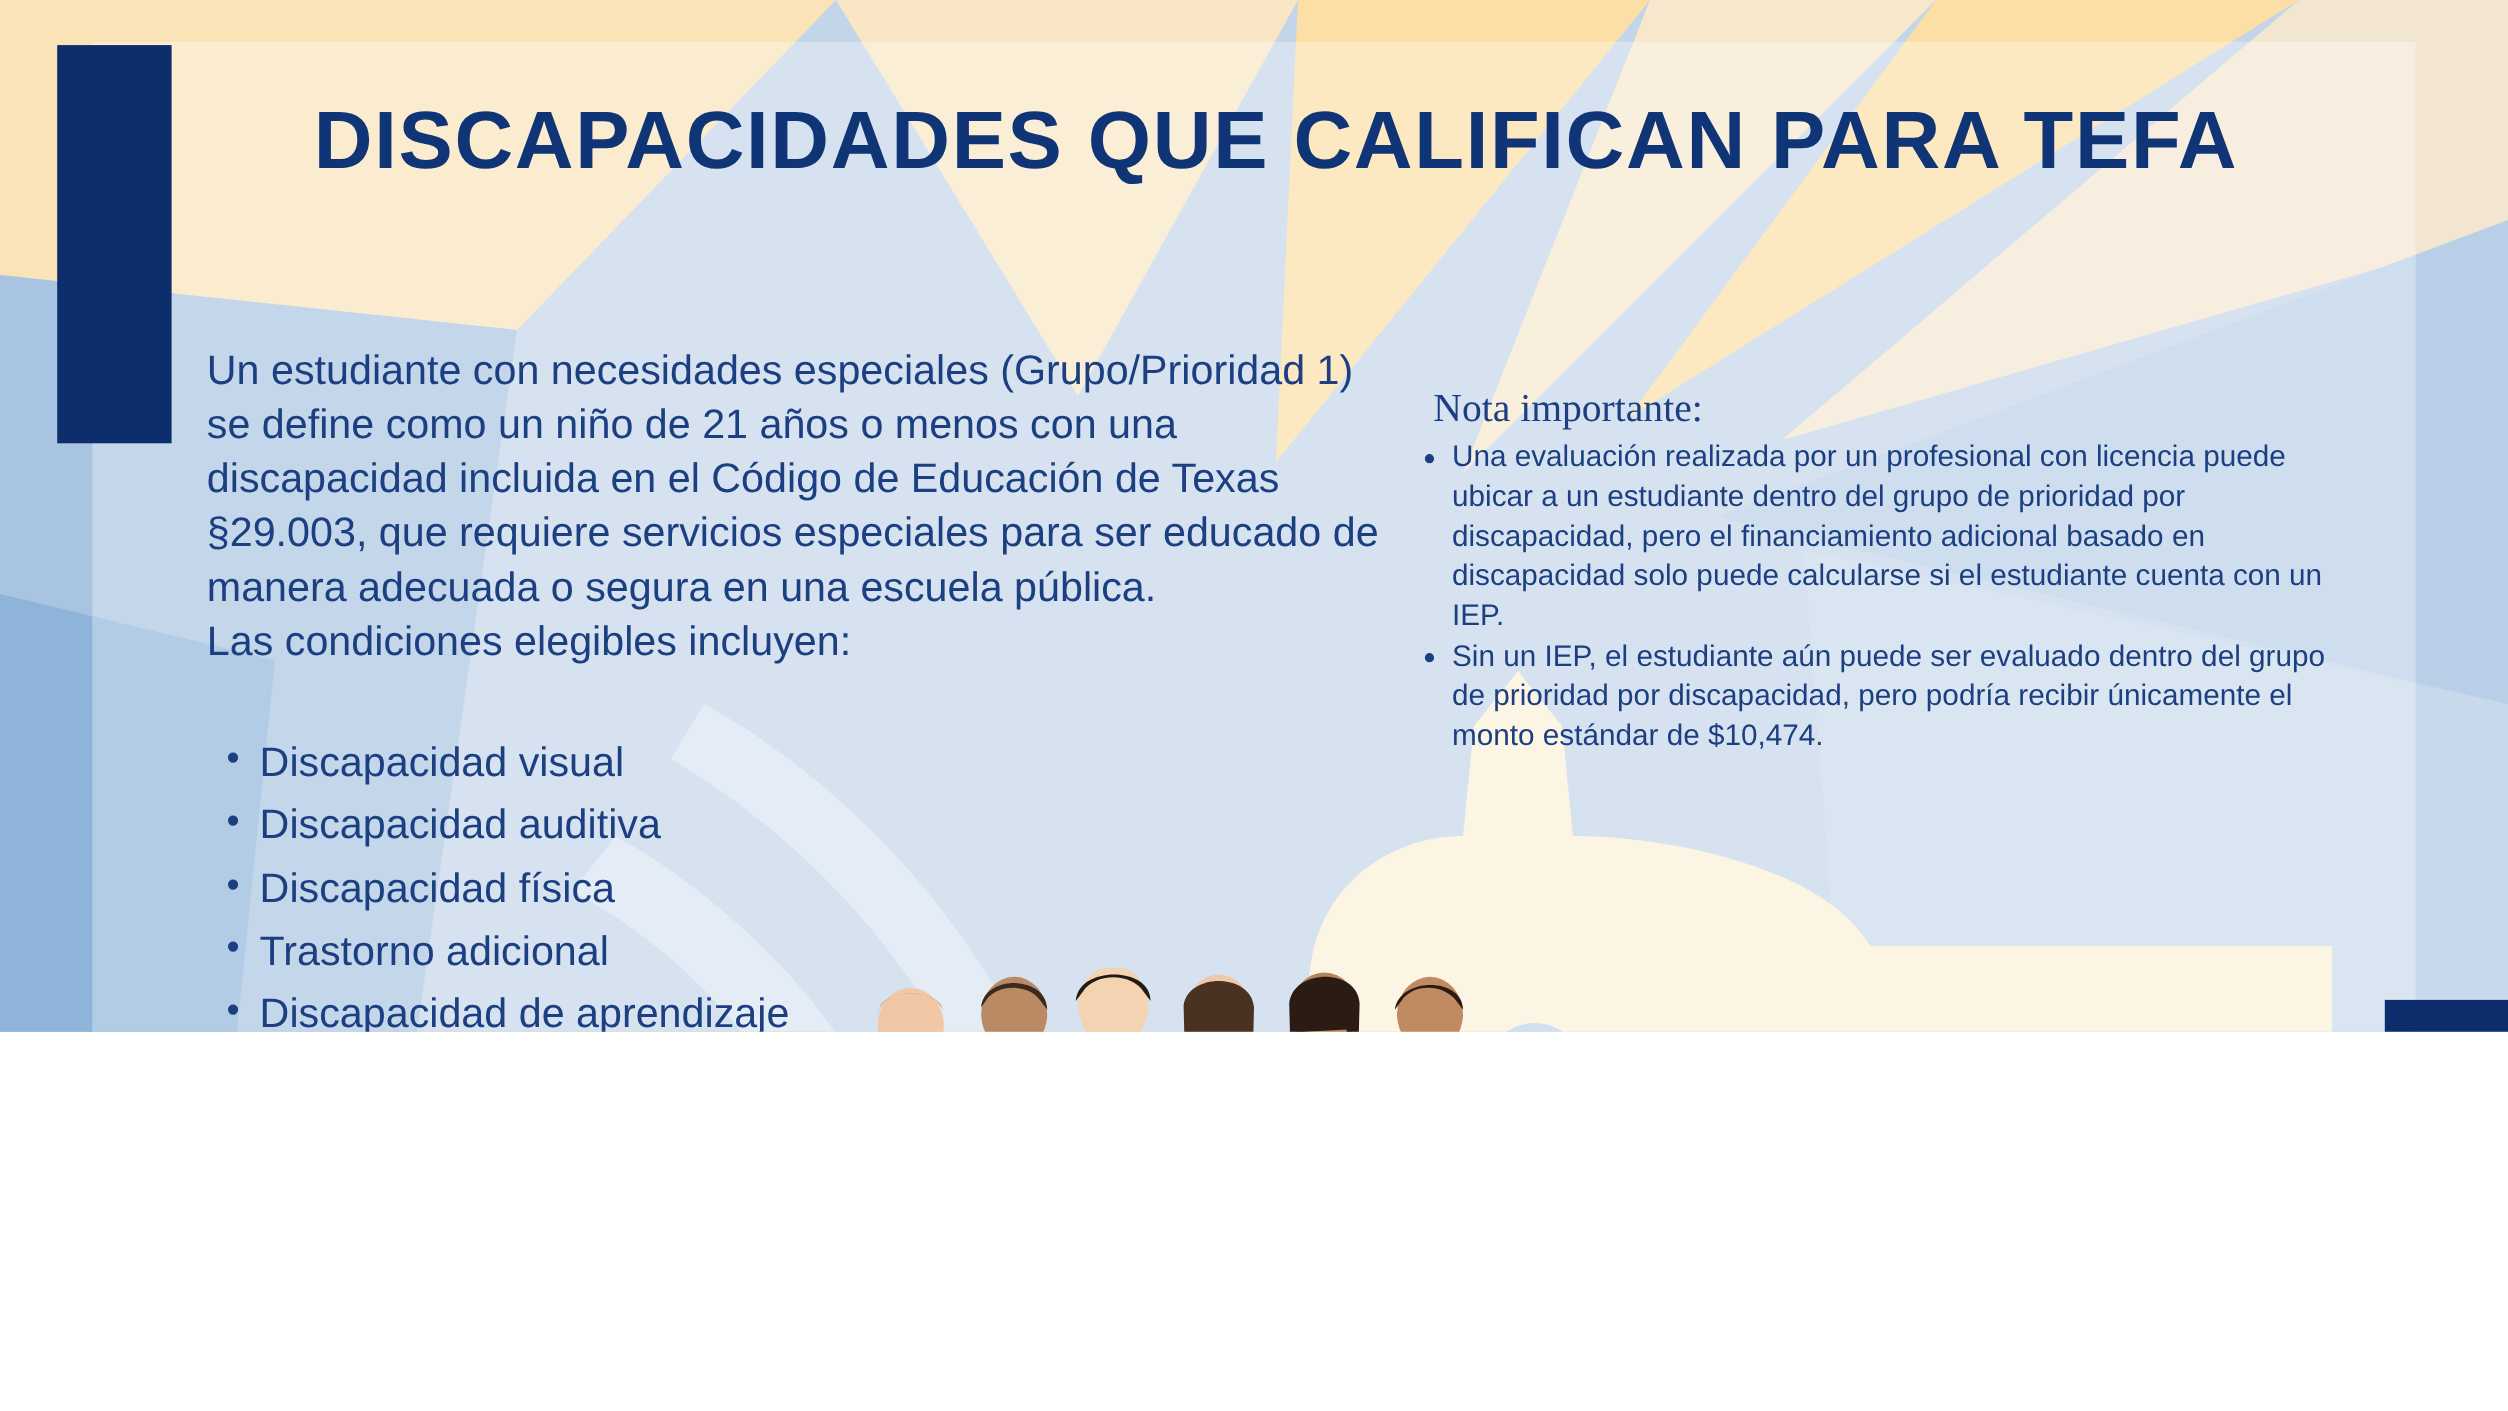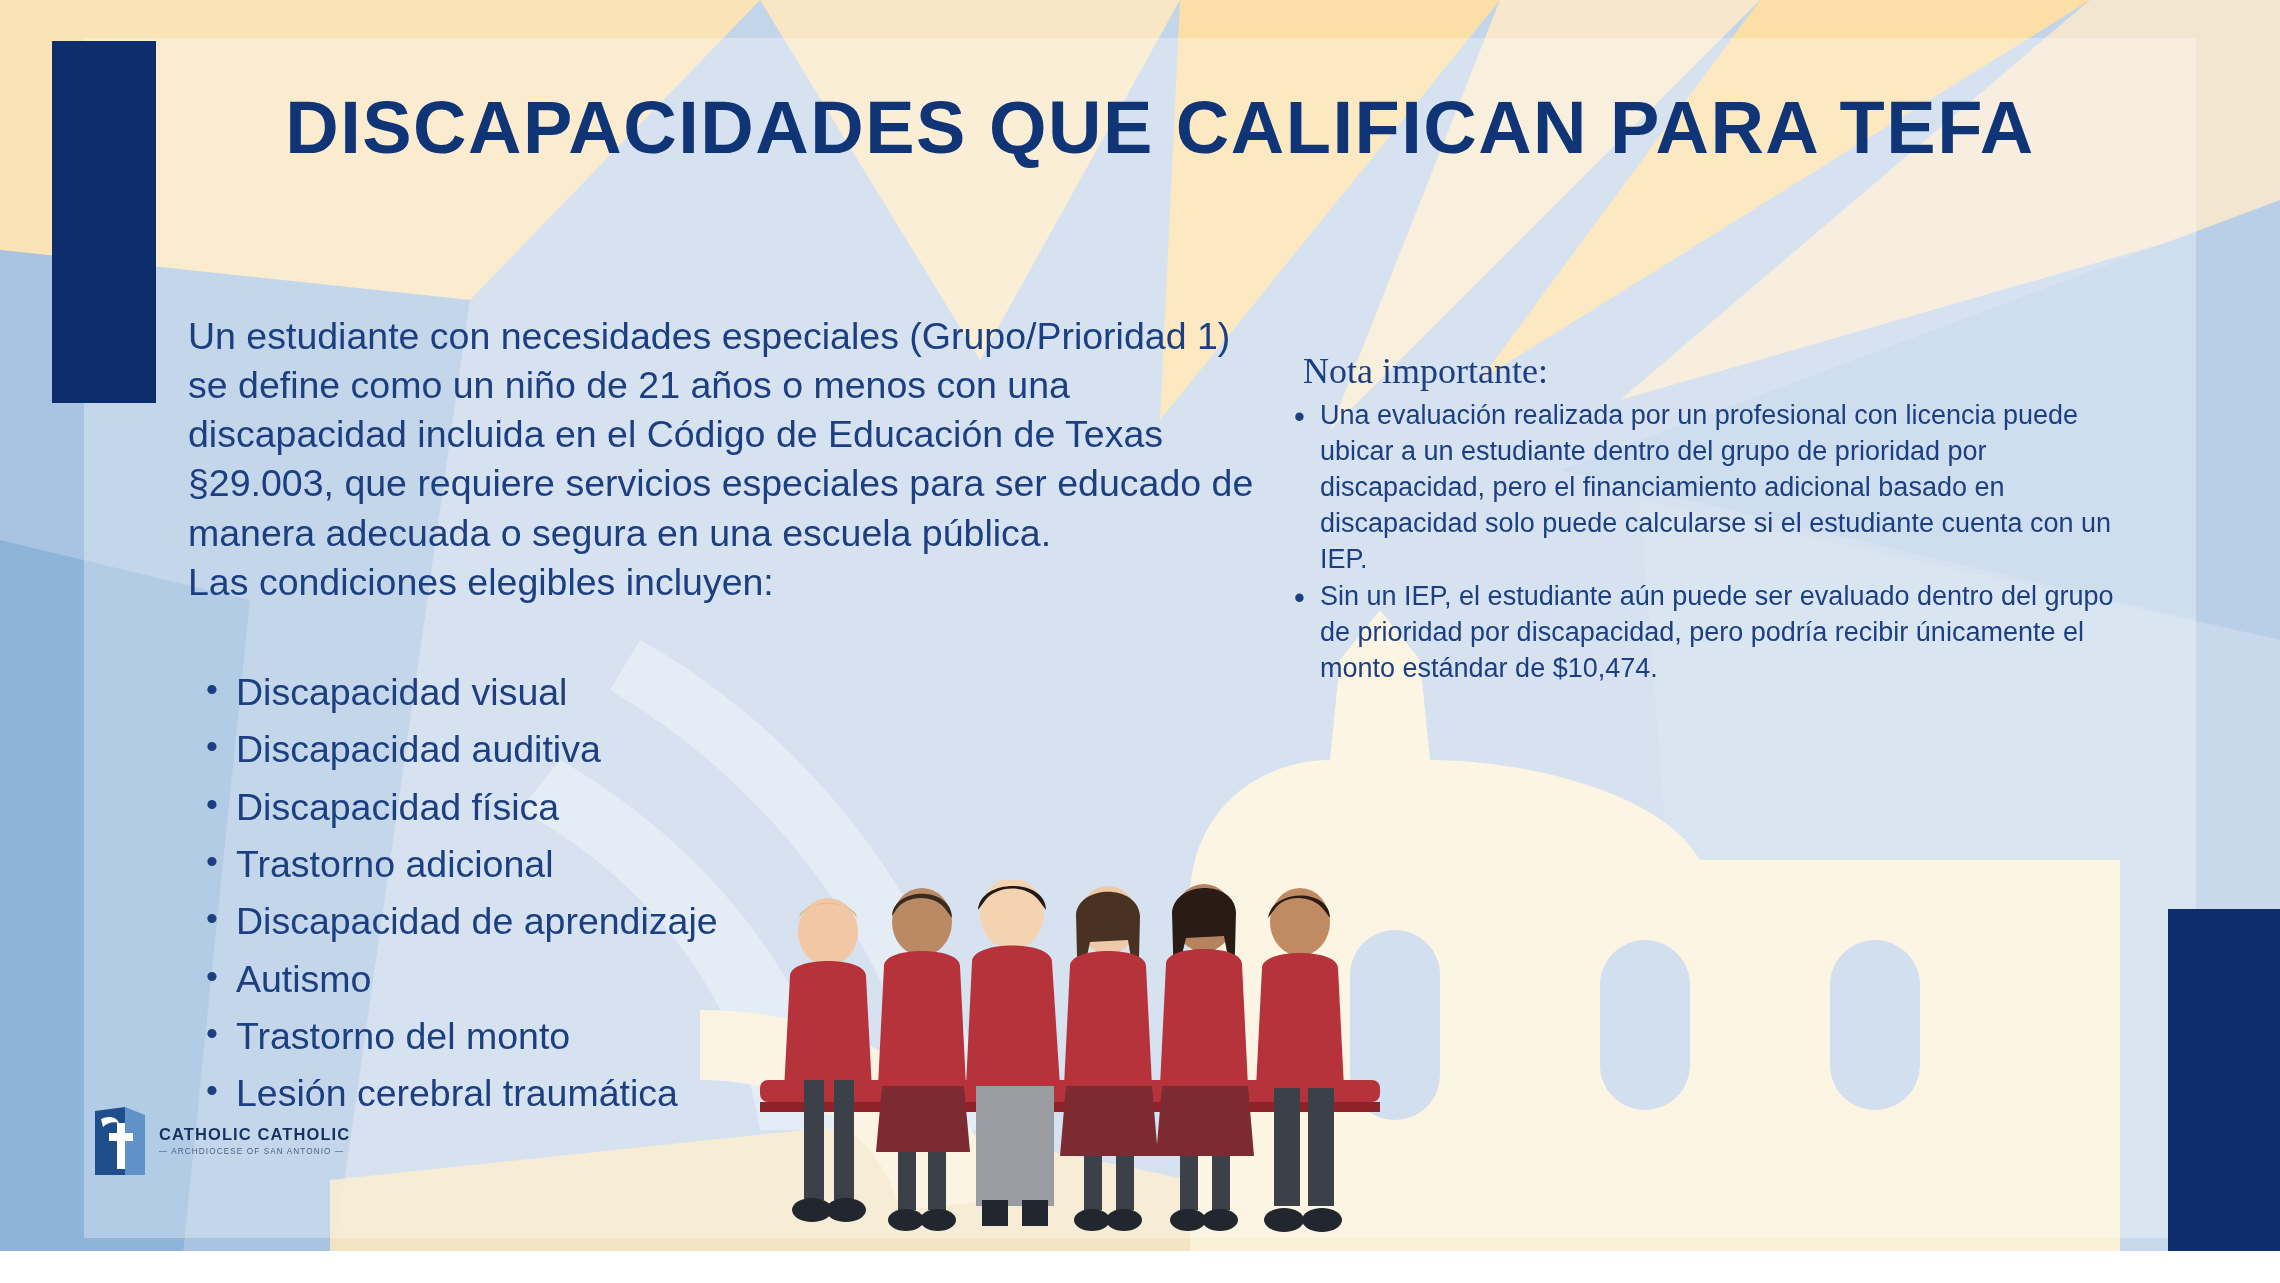--- a/index.html
+++ b/index.html
@@ -1,20 +1,20 @@
 <!DOCTYPE html>
 <html><head>
 <meta charset="utf-8">
 <style>
   html,body{margin:0;padding:0;background:#ffffff;}
   body{
     font-family:"Liberation Sans", sans-serif;
     width:2280px;height:1283px;overflow:hidden;position:relative;
   }
-  .slide{position:absolute;inset:0;width:2280px;height:1251px;overflow:hidden;background:#bef264;}
+  .slide{position:absolute;inset:0;width:2280px;height:938px;overflow:hidden;background:#bef264;}
 
   
   .bg{position:absolute;inset:0;overflow:hidden;}
   .bg svg{position:absolute;top:0;left:0;}
 
   
   .accent-left{
     position:absolute;left:52px;top:41px;width:104px;height:362px;
     background:#0d2d6c;
   }

